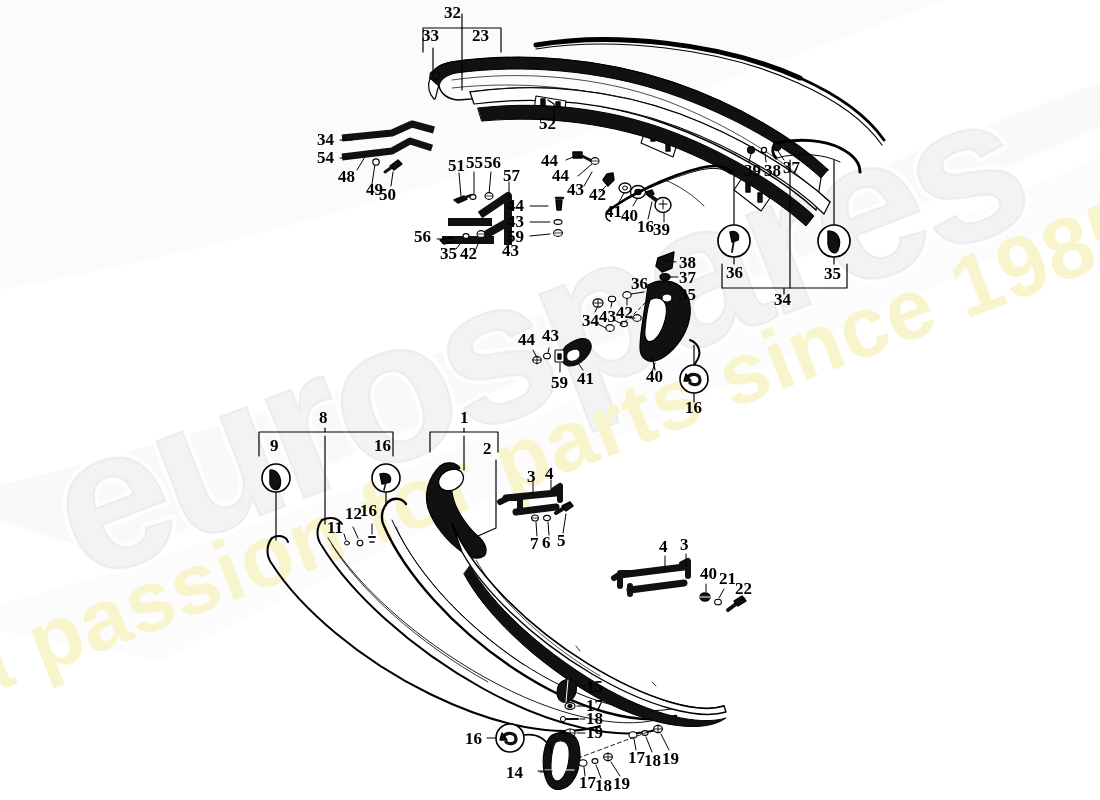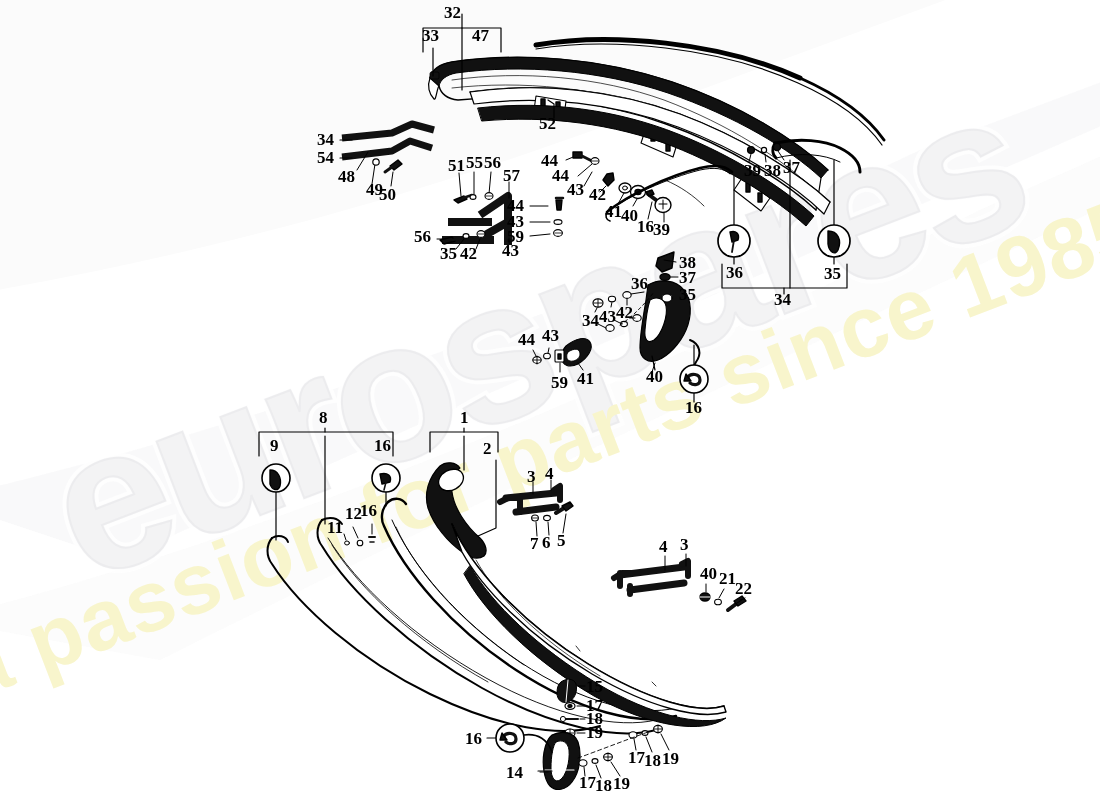--- a/index.html
+++ b/index.html
@@ -493,21 +493,21 @@
         <circle cx="510" cy="738" r="14" fill="#fff" stroke="#000" stroke-width="1.6"></circle>
         <path d="M503 737 C507 731, 516 733, 516 739 C516 744, 510 745, 506 742" fill="none" stroke="#111" stroke-width="3.2"></path>
         <path d="M502 733 L500 740 L507 740 Z" fill="#111"></path>
       </g>
     </g>
   </svg>
 
   <div id="labels">
     <span class="num" style="left:444px;top:4px">32</span>
     <span class="num" style="left:422px;top:27px">33</span>
-    <span class="num" style="left:472px;top:27px">47</span>
+    <span class="num" style="left:472px;top:27px">23</span>
     <span class="num" style="left:539px;top:115px">52</span>
 
     <span class="num" style="left:317px;top:131px">34</span>
     <span class="num" style="left:317px;top:149px">54</span>
     <span class="num" style="left:338px;top:168px">48</span>
     <span class="num" style="left:366px;top:181px">49</span>
     <span class="num" style="left:379px;top:186px">50</span>
 
     <span class="num" style="left:448px;top:157px">51</span>
     <span class="num" style="left:466px;top:154px">55</span>

